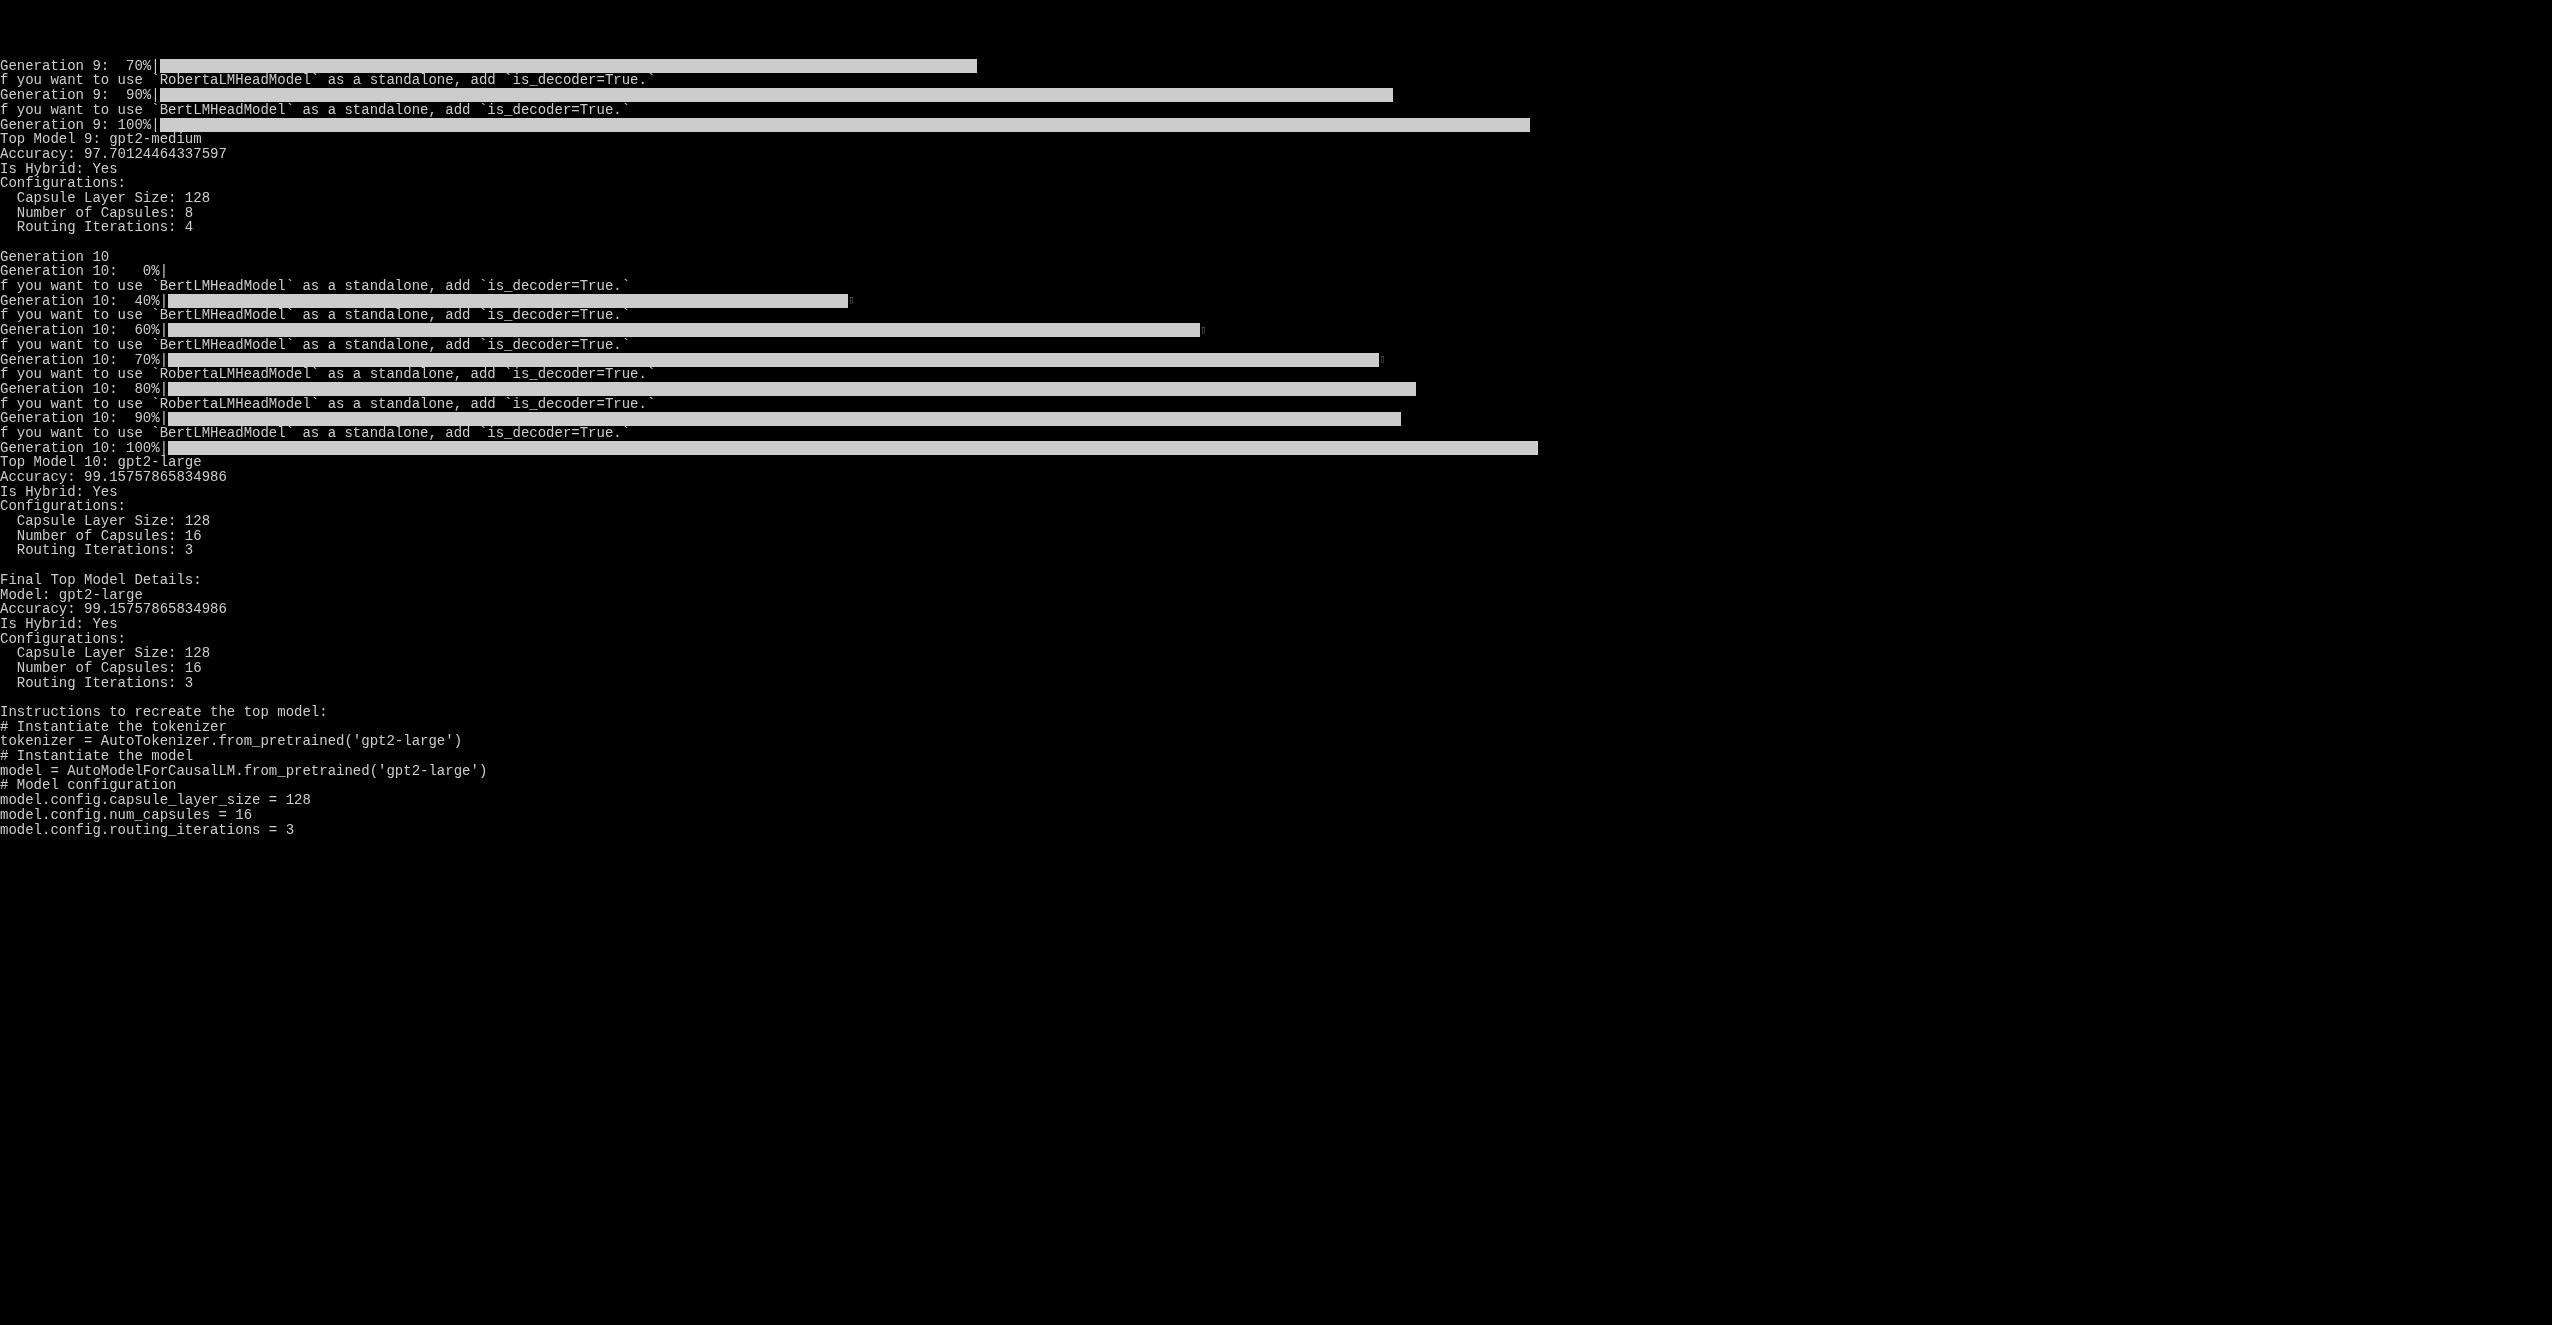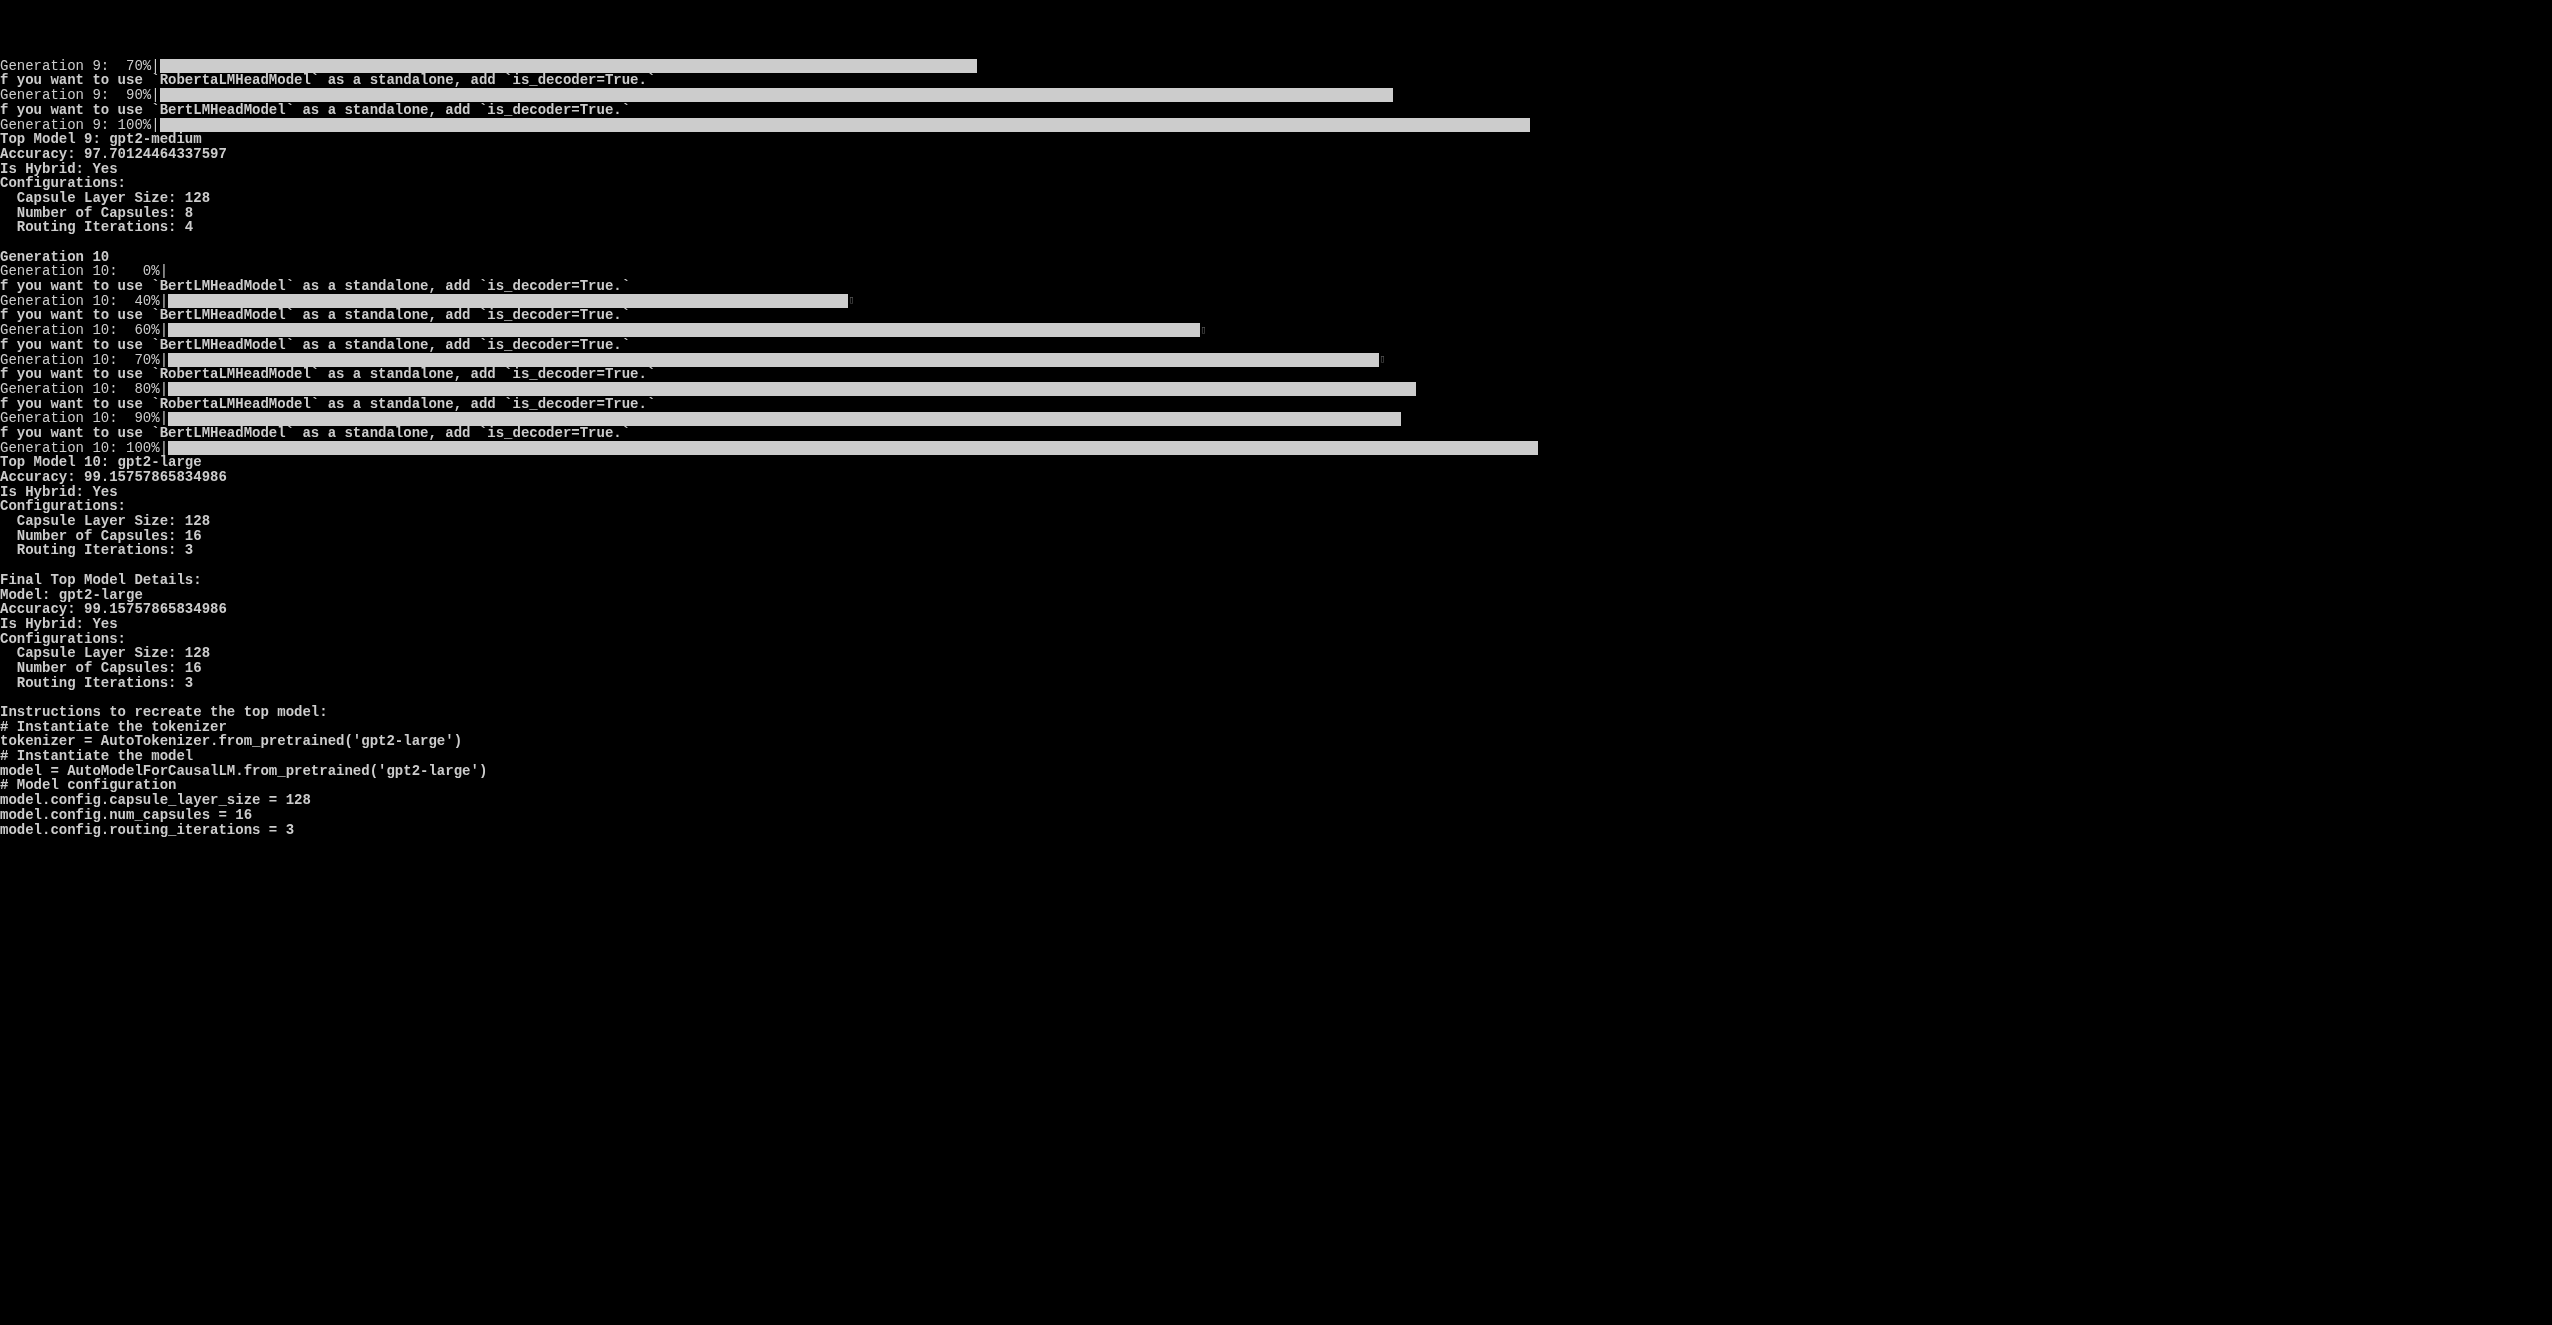--- a/index.html
+++ b/index.html
@@ -18,21 +18,20 @@
     }
     .terminal {
       padding: 0;
       width: 100%;
     }
     .line {
       display: flex;
       align-items: center;
       height: 14.7px;
       white-space: pre;
-      font-weight: bold;
     }
     .progress-row {
       display: flex;
       align-items: center;
       height: 14.7px;
     }
     .progress-label {
       white-space: pre;
       text-align: right;
     }

